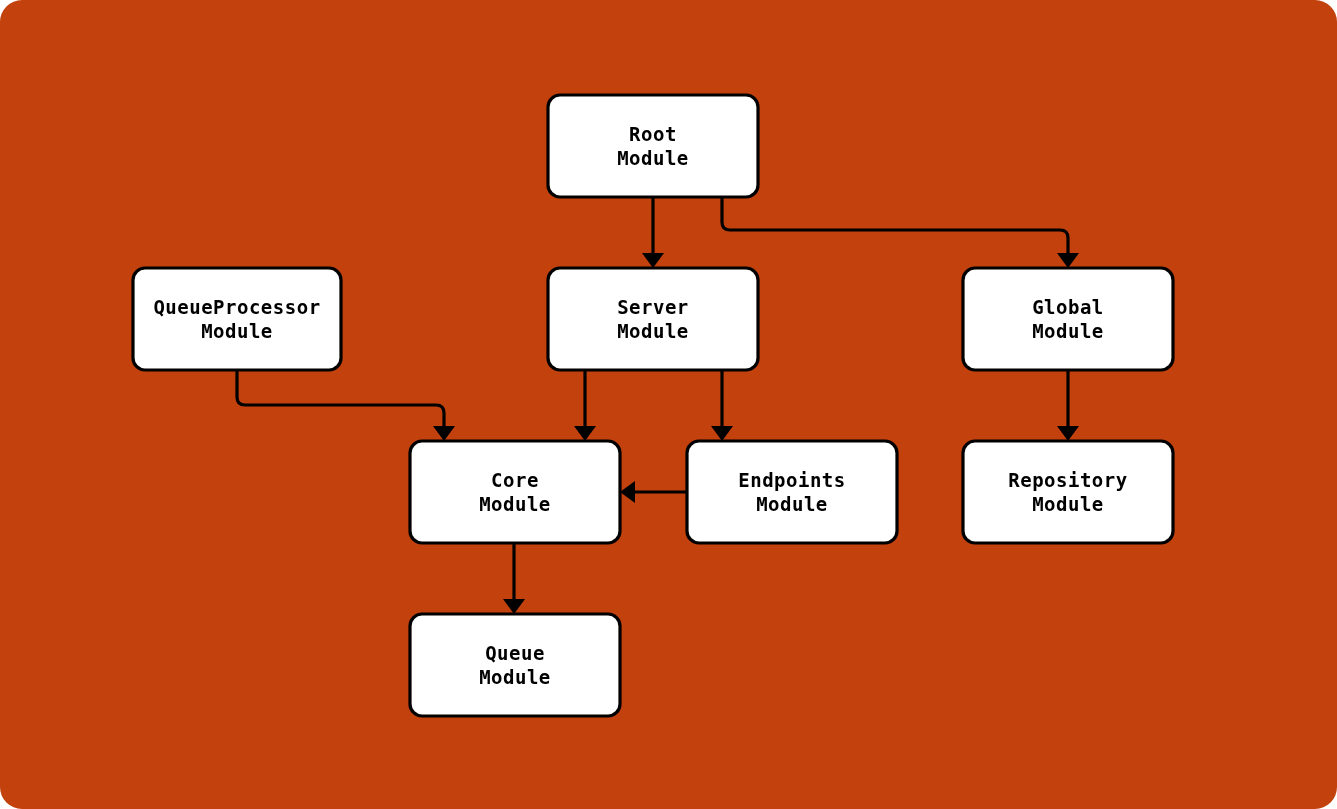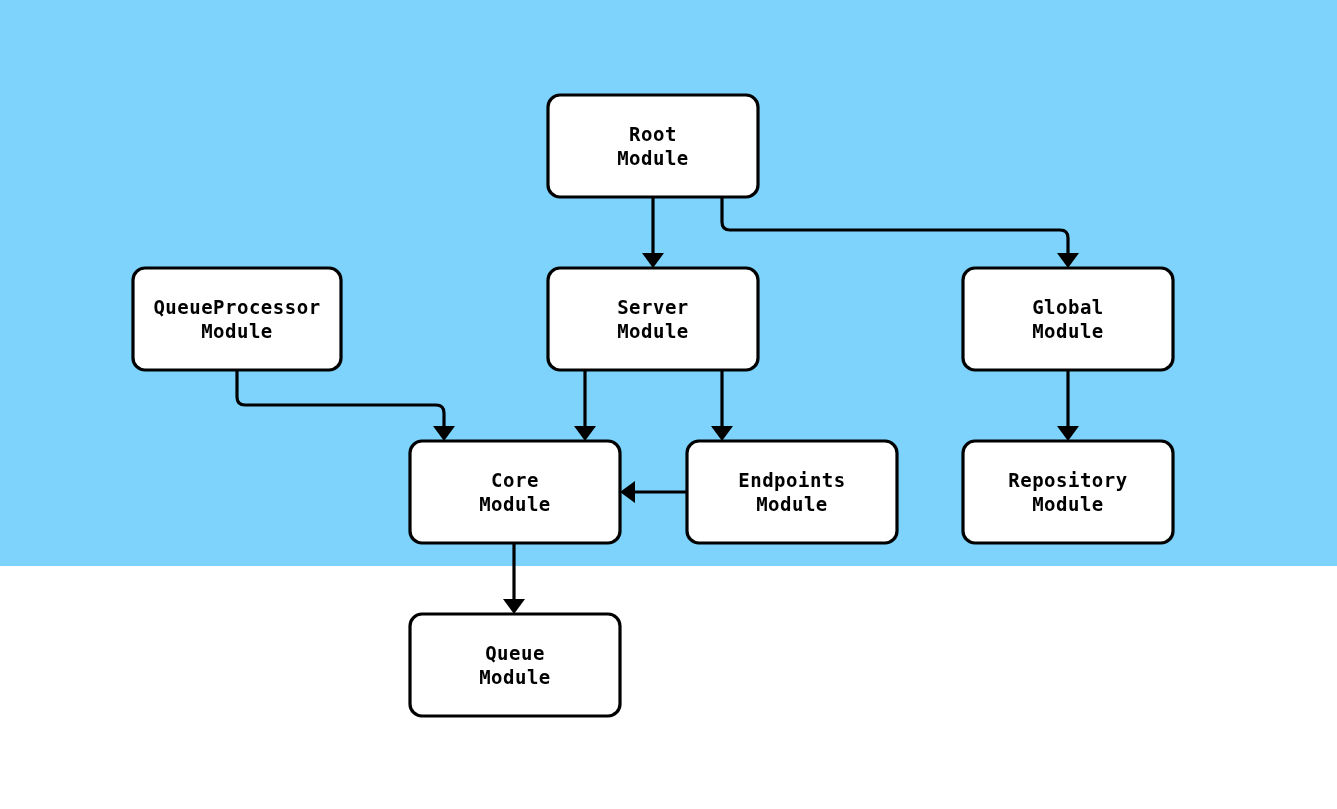--- a/index.html
+++ b/index.html
@@ -9,22 +9,23 @@
   }
   body {
     width: 1337px;
     height: 809px;
     overflow: hidden;
     font-family: "DejaVu Sans Mono", "Liberation Mono", monospace;
   }
   #diagram-root {
     position: relative;
     width: 1337px;
-    height: 566px;
-    background: #7dd3fc;
+    height: 809px;
+    background: #c2410c;
+    border-radius: 22px;
   }
   svg#graph {
     display: block;
     width: 1337px;
     height: 809px;
   }
   .node-box {
     fill: #ffffff;
     stroke: #000000;
     stroke-width: 3.2;

